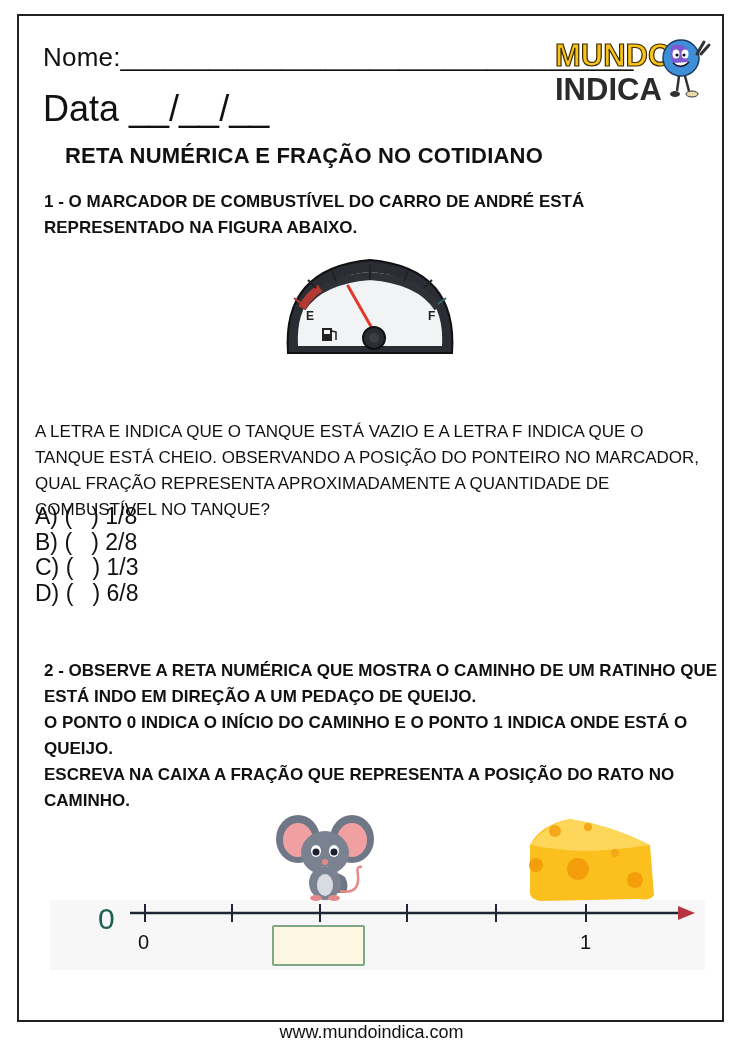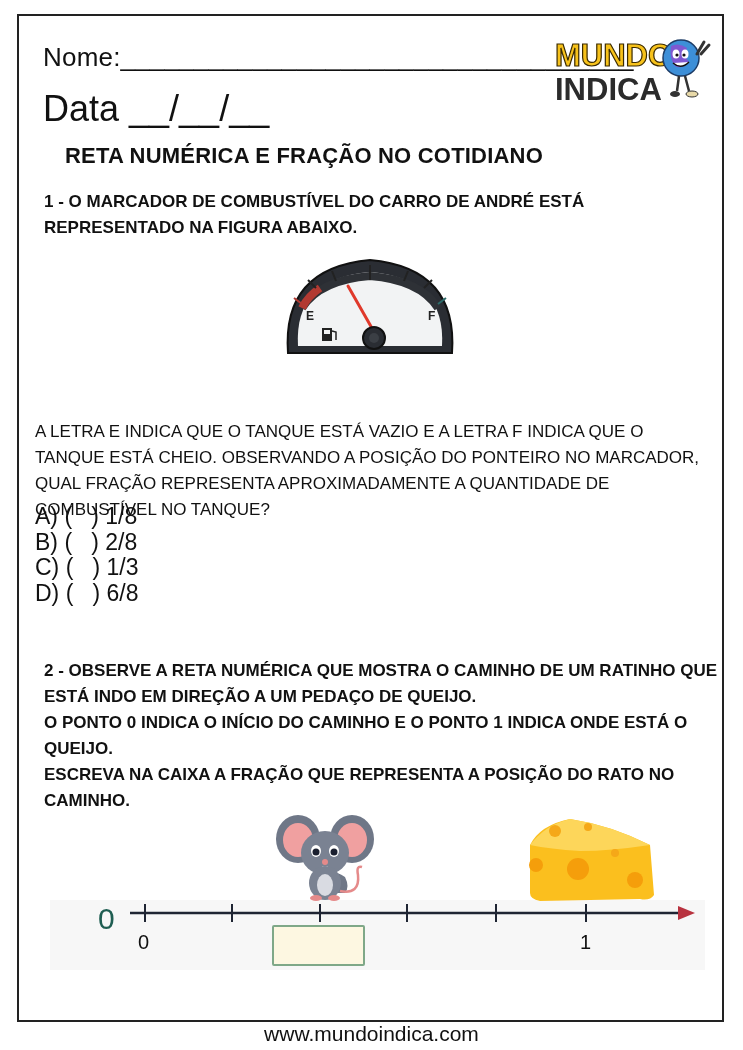--- a/index.html
+++ b/index.html
@@ -112,21 +112,21 @@
       border-radius: 2px;
       box-sizing: border-box;
     }
     .footer {
       position: absolute;
       left: 0;
       width: 743px;
       top: 1022px;
       text-align: center;
       font-family: "Liberation Sans", sans-serif;
-      font-size: 21px;
+      font-size: 18px;
       color: #111;
     }
   </style>
 </head>
 <body>
 
 <div class="frame"></div>
 
 <div class="nome">Nome:___________________________________</div>
 <div class="data">Data __/__/__</div>

